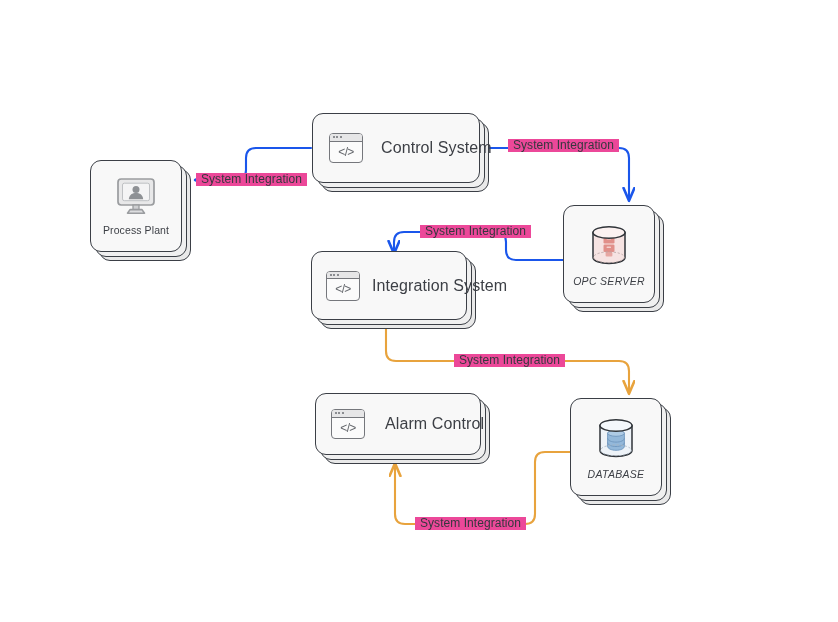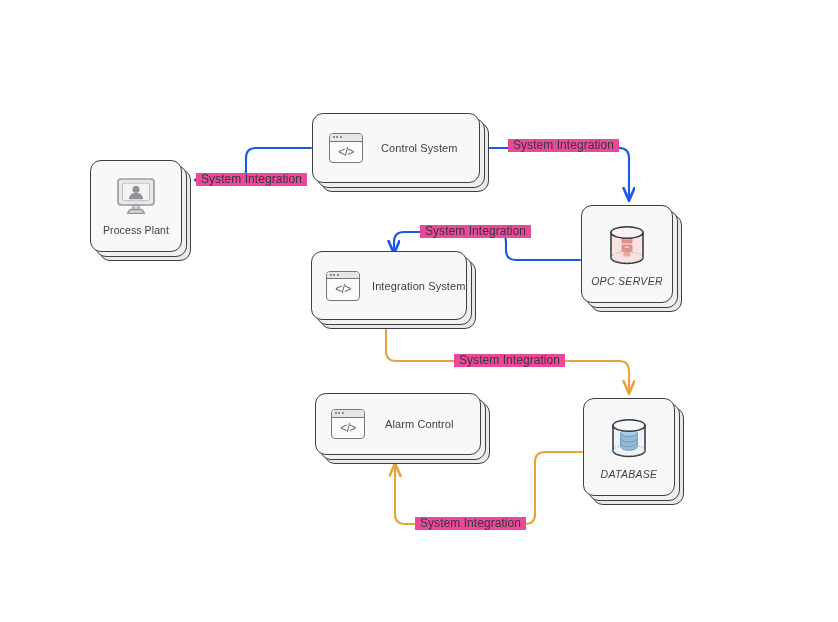--- a/index.html
+++ b/index.html
@@ -43,21 +43,21 @@
   }
   .node .card-inner {
     position: absolute;
     left: 0; top: 0;
     width: 100%; height: 100%;
     display: flex;
     align-items: center;
   }
   .node-label {
     color: #3c3f45;
-    font-size: 11px;
+    font-size: 16px;
     letter-spacing: 0.1px;
     white-space: nowrap;
   }
 
   
   .node.wide .card-inner {
     padding-left: 16px;
     gap: 18px;
   }
   
@@ -215,21 +215,21 @@
             <span class="dot"></span>
             <span class="dot"></span>
           </div>
           <div class="code">&lt;/&gt;</div>
         </div>
         <div class="node-label">Control System</div>
       </div>
     </div>
   </div>
 
-  <div class="node square italic" style="left:581px; top:205px; width:92px; height:98px;">
+  <div class="node square italic" style="left:563px; top:205px; width:92px; height:98px;">
     <div class="stack-b" style="left:9px; top:9px; width:92px; height:98px;"></div>
     <div class="stack-a" style="left:5px; top:5px; width:92px; height:98px;"></div>
     <div class="card" style="width:92px; height:98px;">
       <div class="card-inner">
         <div class="ic-cyl">
           <svg viewBox="0 0 46 46" width="46" height="46">
             <path d="M7,10.5 L7,35.5 C7,39 14.2,41.5 23,41.5
                      C31.8,41.5 39,39 39,35.5 L39,10.5 Z" fill="#f6e3e2" stroke="#2f3338" stroke-width="1.5"></path>
             <g opacity="0.95">
               <rect x="17.5" y="14" width="11" height="7.5" rx="1.3" fill="#e08b85"></rect>
@@ -276,21 +276,21 @@
             <span class="dot"></span>
             <span class="dot"></span>
           </div>
           <div class="code">&lt;/&gt;</div>
         </div>
         <div class="node-label">Alarm Control</div>
       </div>
     </div>
   </div>
 
-  <div class="node square italic" style="left:583px; top:398px; width:92px; height:98px;">
+  <div class="node square italic" style="left:570px; top:398px; width:92px; height:98px;">
     <div class="stack-b" style="left:9px; top:9px; width:92px; height:98px;"></div>
     <div class="stack-a" style="left:5px; top:5px; width:92px; height:98px;"></div>
     <div class="card" style="width:92px; height:98px;">
       <div class="card-inner">
         <div class="ic-cyl">
           <svg viewBox="0 0 46 46" width="46" height="46">
             <path d="M7,10.5 L7,35.5 C7,39 14.2,41.5 23,41.5
                      C31.8,41.5 39,39 39,35.5 L39,10.5 Z" fill="#eef3f8" stroke="#2f3338" stroke-width="1.5"></path>
             <g>
               <path d="M14.6,18.2 L14.6,31.2 C14.6,33.6 18.4,35.3 23,35.3

